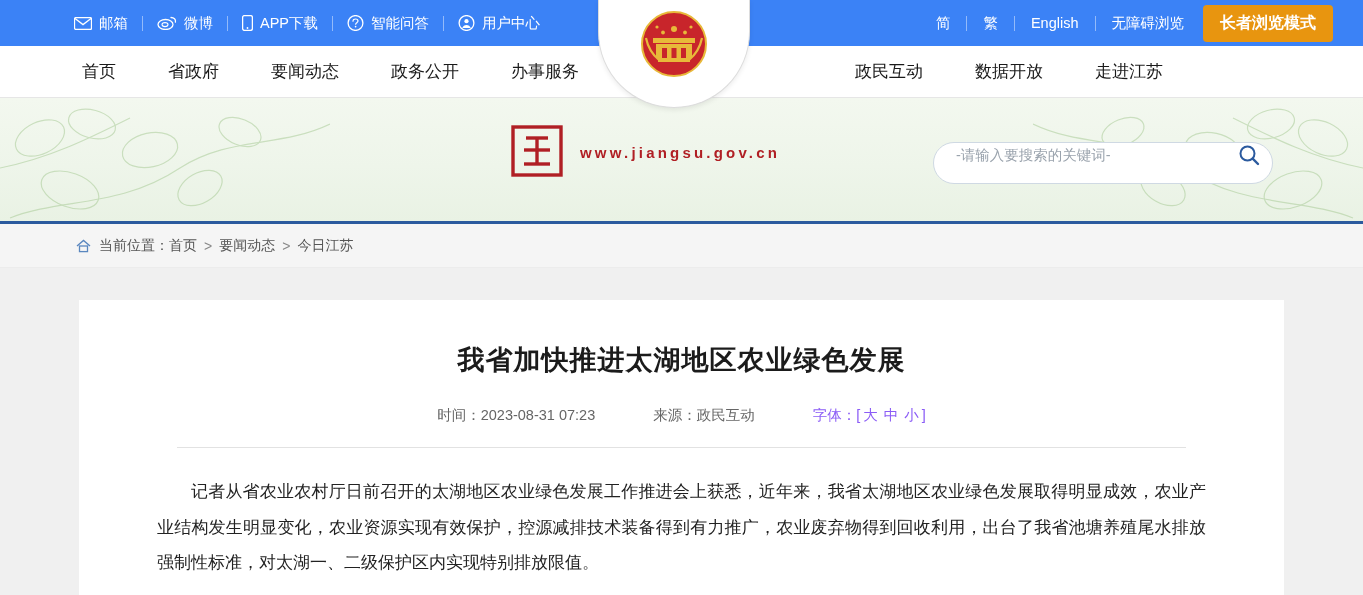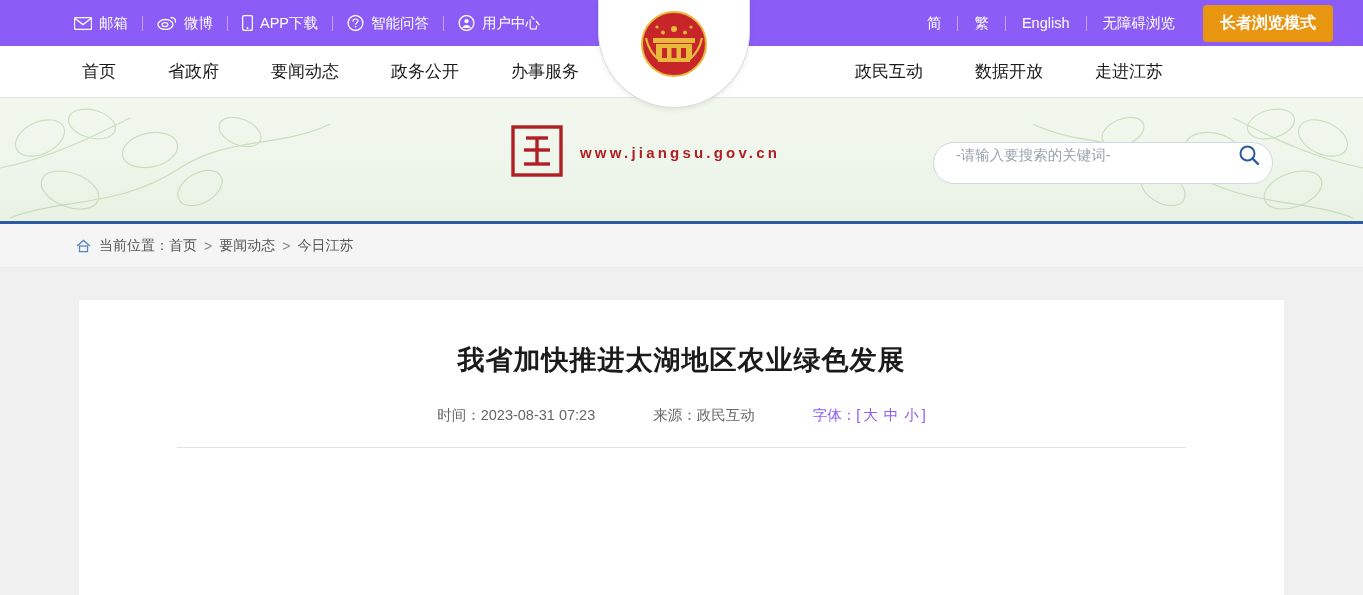--- a/index.html
+++ b/index.html
@@ -7,21 +7,21 @@
     margin: 0; padding: 0;
     width: 1363px; height: 595px;
     overflow: hidden;
     background: #ffffff;
     font-family: "Liberation Sans", sans-serif;
   }
 
   
   .topbar {
     height: 46px;
-    background: #8b5cf6;
+    background: #3b82f6;
     display: flex;
     align-items: center;
     padding: 0 30px 0 60px;
     color: #ffffff;
     position: relative;
   }
   .topbar-left { display: flex; align-items: center; gap: 0; }
   .tb-item {
     display: flex; align-items: center;
     font-size: 14.5px; color: #ffffff;
@@ -37,21 +37,21 @@
   .tb-lang {
     font-size: 14.5px; color: #ffffff; padding: 0 16px; white-space: nowrap;
   }
   .elder-btn {
     background: #e8950f;
     color: #ffffff;
     font-size: 16px;
     font-weight: bold;
     padding: 8px 17px;
     border-radius: 4px;
-    margin-left: 12px;
+    margin-left: 3px;
     white-space: nowrap;
   }
 
   
   .navbar {
     height: 52px;
     background: #ffffff;
     display: flex;
     align-items: center;
     border-bottom: 1px solid #e6e6e6;
@@ -400,14 +400,15 @@
       <div>
         <span>来源：</span><span>政民互动</span>
       </div>
       <div class="font-sizes">
         <span>字体：</span><span>[</span><span class="fs">大</span><span class="fs">中</span><span class="fs">小</span><span>]</span>
       </div>
     </div>
 
     <div class="divider"></div>
 
+    <div class="art-body">记者从省农业农村厅日前召开的太湖地区农业绿色发展工作推进会上获悉，近年来，我省太湖地区农业绿色发展取得明显成效，农业产业结构发生明显变化，农业资源实现有效保护，控源减排技术装备得到有力推广，农业废弃物得到回收利用，出台了我省池塘养殖尾水排放强制性标准，对太湖一、二级保护区内实现特别排放限值。</div>
   </div>
 </div>
 
 </body></html>

